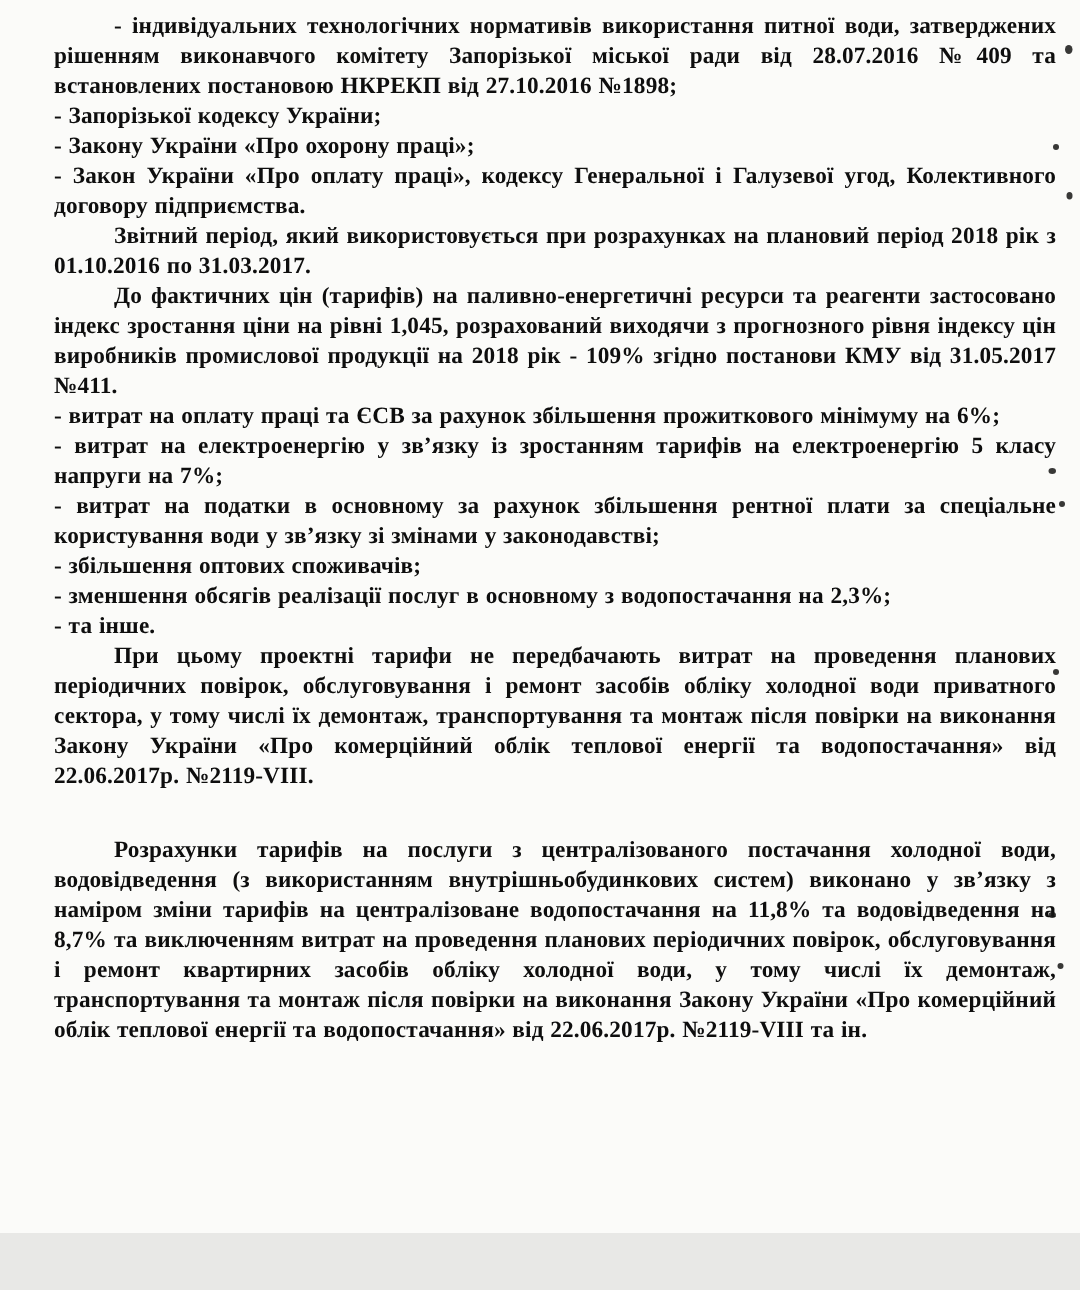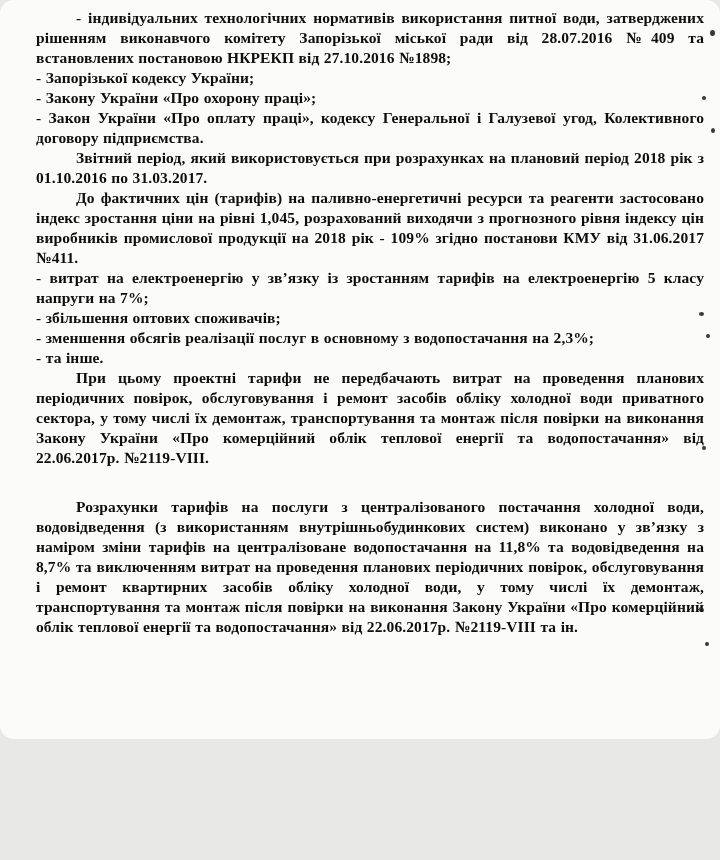--- a/index.html
+++ b/index.html
@@ -3,27 +3,26 @@
 <meta charset="utf-8">
 <style>
   html, body {
     margin: 0;
     padding: 0;
     background: #e8e8e6;
   }
   .page {
     position: relative;
     width: 720px;
-    height: 739px;
+    height: 822px;
     background: #fbfbf9;
     overflow: hidden;
     box-sizing: border-box;
     padding: 8px 16px 0 36px;
     font-family: "Liberation Serif", "DejaVu Serif", serif;
-    border-radius: 14px;
   }
   .doc-body {
     width: 100%;
   }
   .para {
     margin: 0;
     font-size: 15.5px;
     line-height: 20px;
     font-weight: bold;
     color: #0e0e0e;
@@ -44,22 +43,24 @@
 </head>
 <body>
 
 <div class="page">
   <div class="doc-body" id="doc-body">
       <p class="para indent">- індивідуальних технологічних нормативів використання питної води, затверджених рішенням виконавчого комітету Запорізької міської ради від 28.07.2016 №409 та встановлених постановою НКРЕКП від 27.10.2016 №1898;</p>
       <p class="para">- Запорізької кодексу України;</p>
       <p class="para">- Закону України «Про охорону праці»;</p>
       <p class="para">- Закон України «Про оплату праці», кодексу Генеральної і Галузевої угод, Колективного договору підприємства.</p>
       <p class="para indent">Звітний період, який використовується при розрахунках на плановий період 2018 рік з 01.10.2016 по 31.03.2017.</p>
-      <p class="para indent">До фактичних цін (тарифів) на паливно-енергетичні ресурси та реагенти застосовано індекс зростання ціни на рівні 1,045, розрахований виходячи з прогнозного рівня індексу цін виробників промислової продукції на 2018 рік - 109% згідно постанови КМУ від 31.06.2017 №411.</p>
+      <p class="para indent">До фактичних цін (тарифів) на паливно-енергетичні ресурси та реагенти застосовано індекс зростання ціни на рівні 1,045, розрахований виходячи з прогнозного рівня індексу цін виробників промислової продукції на 2018 рік - 109% згідно постанови КМУ від 31.05.2017 №411.</p>
+      <p class="para">- витрат на оплату праці та ЄСВ за рахунок збільшення прожиткового мінімуму на 6%;</p>
       <p class="para">- витрат на електроенергію у зв’язку із зростанням тарифів на електроенергію 5 класу напруги на 7%;</p>
+      <p class="para">- витрат на податки в основному за рахунок збільшення рентної плати за спеціальне користування води у зв’язку зі змінами у законодавстві;</p>
       <p class="para">- збільшення оптових споживачів;</p>
       <p class="para">- зменшення обсягів реалізації послуг в основному з водопостачання на 2,3%;</p>
       <p class="para">- та інше.</p>
       <p class="para indent">При цьому проектні тарифи не передбачають витрат на проведення планових періодичних повірок, обслуговування і ремонт засобів обліку холодної води приватного сектора, у тому числі їх демонтаж, транспортування та монтаж після повірки на виконання Закону України «Про комерційний облік теплової енергії та водопостачання» від 22.06.2017р. №2119-VIII.</p>
       <p class="para indent gap">Розрахунки тарифів на послуги з централізованого постачання холодної води, водовідведення (з використанням внутрішньобудинкових систем) виконано у зв’язку з наміром зміни тарифів на централізоване водопостачання на 11,8% та водовідведення на 8,7% та виключенням витрат на проведення планових періодичних повірок, обслуговування і ремонт квартирних засобів обліку холодної води, у тому числі їх демонтаж, транспортування та монтаж після повірки на виконання Закону України «Про комерційний облік теплової енергії та водопостачання» від 22.06.2017р. №2119-VIII та ін.</p>
     </div>
 
   <div class="speck" style="left:710px; top:30px;  width:5px; height:6px;"></div>
   <div class="speck" style="left:702px; top:96px;  width:4px; height:4px;"></div>
   <div class="speck" style="left:711px; top:128px; width:4px; height:5px;"></div>

